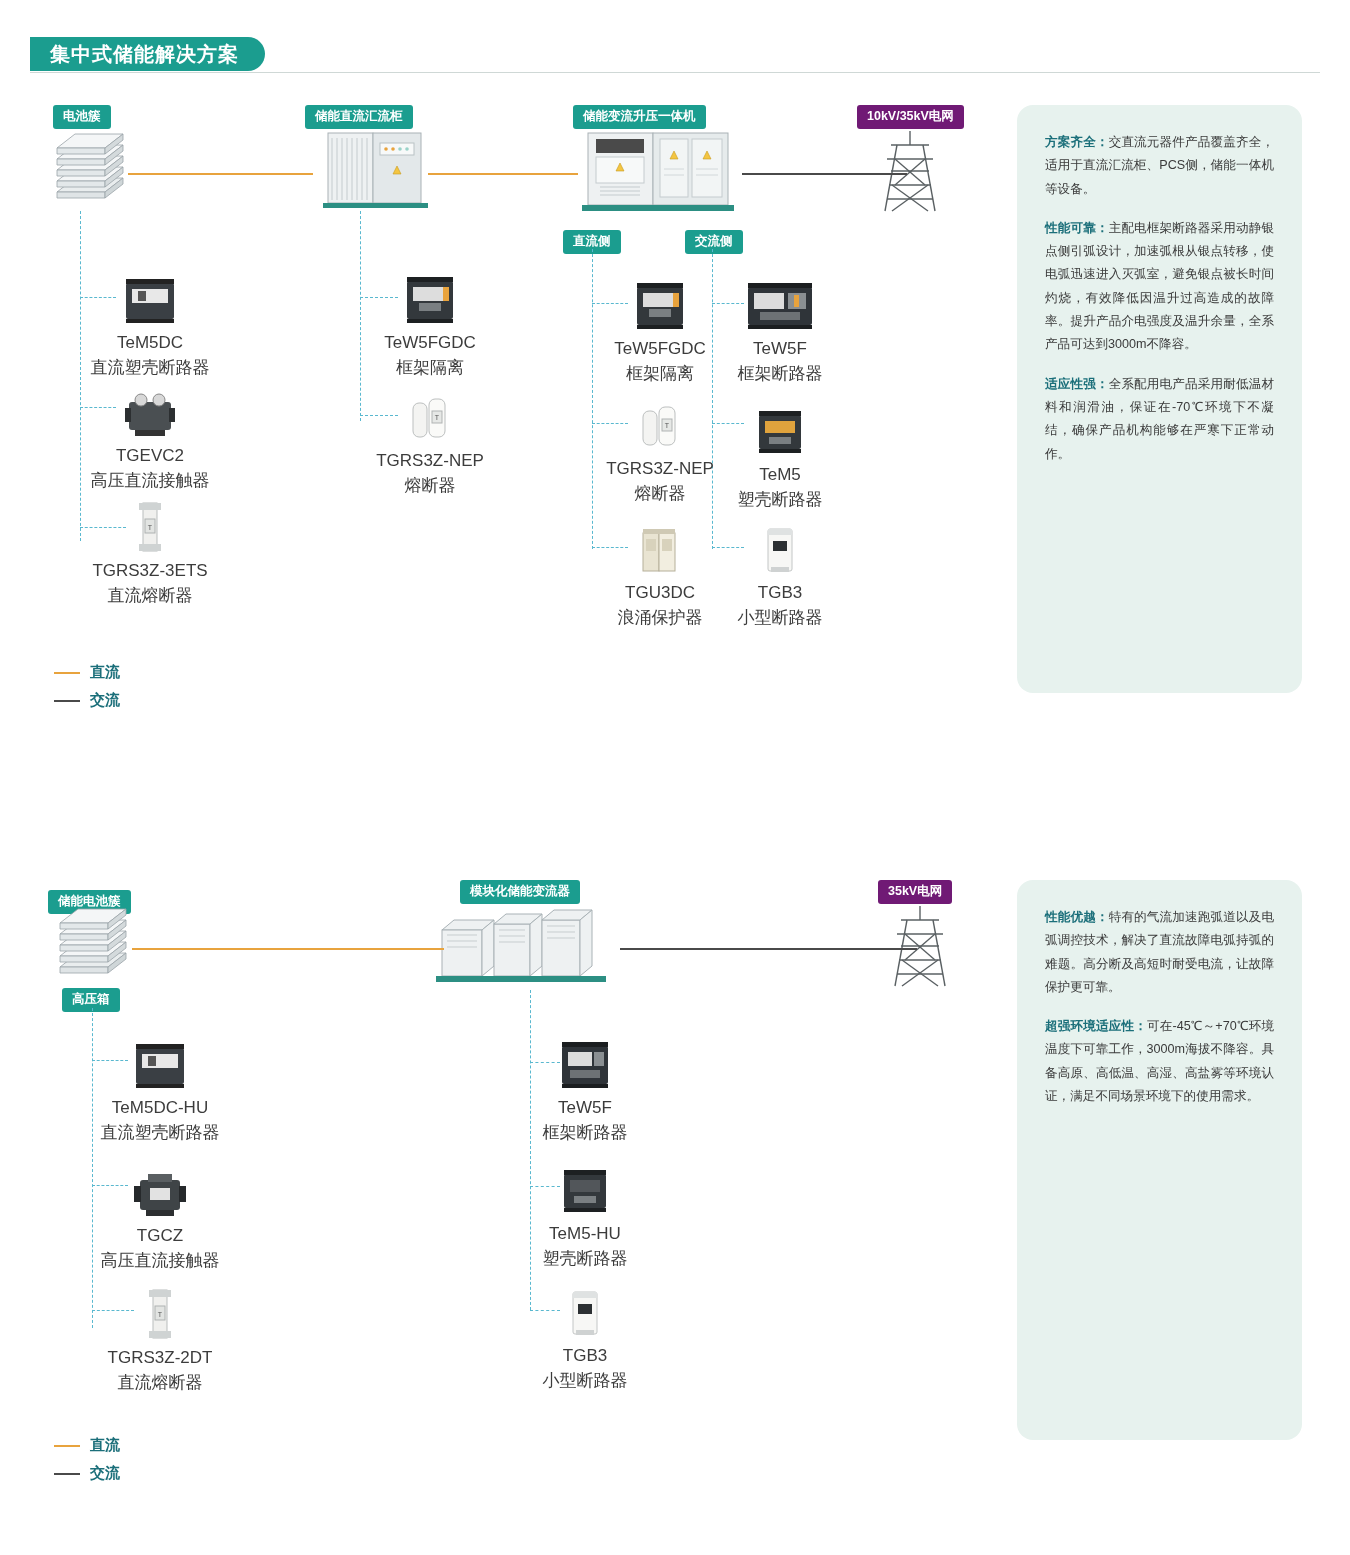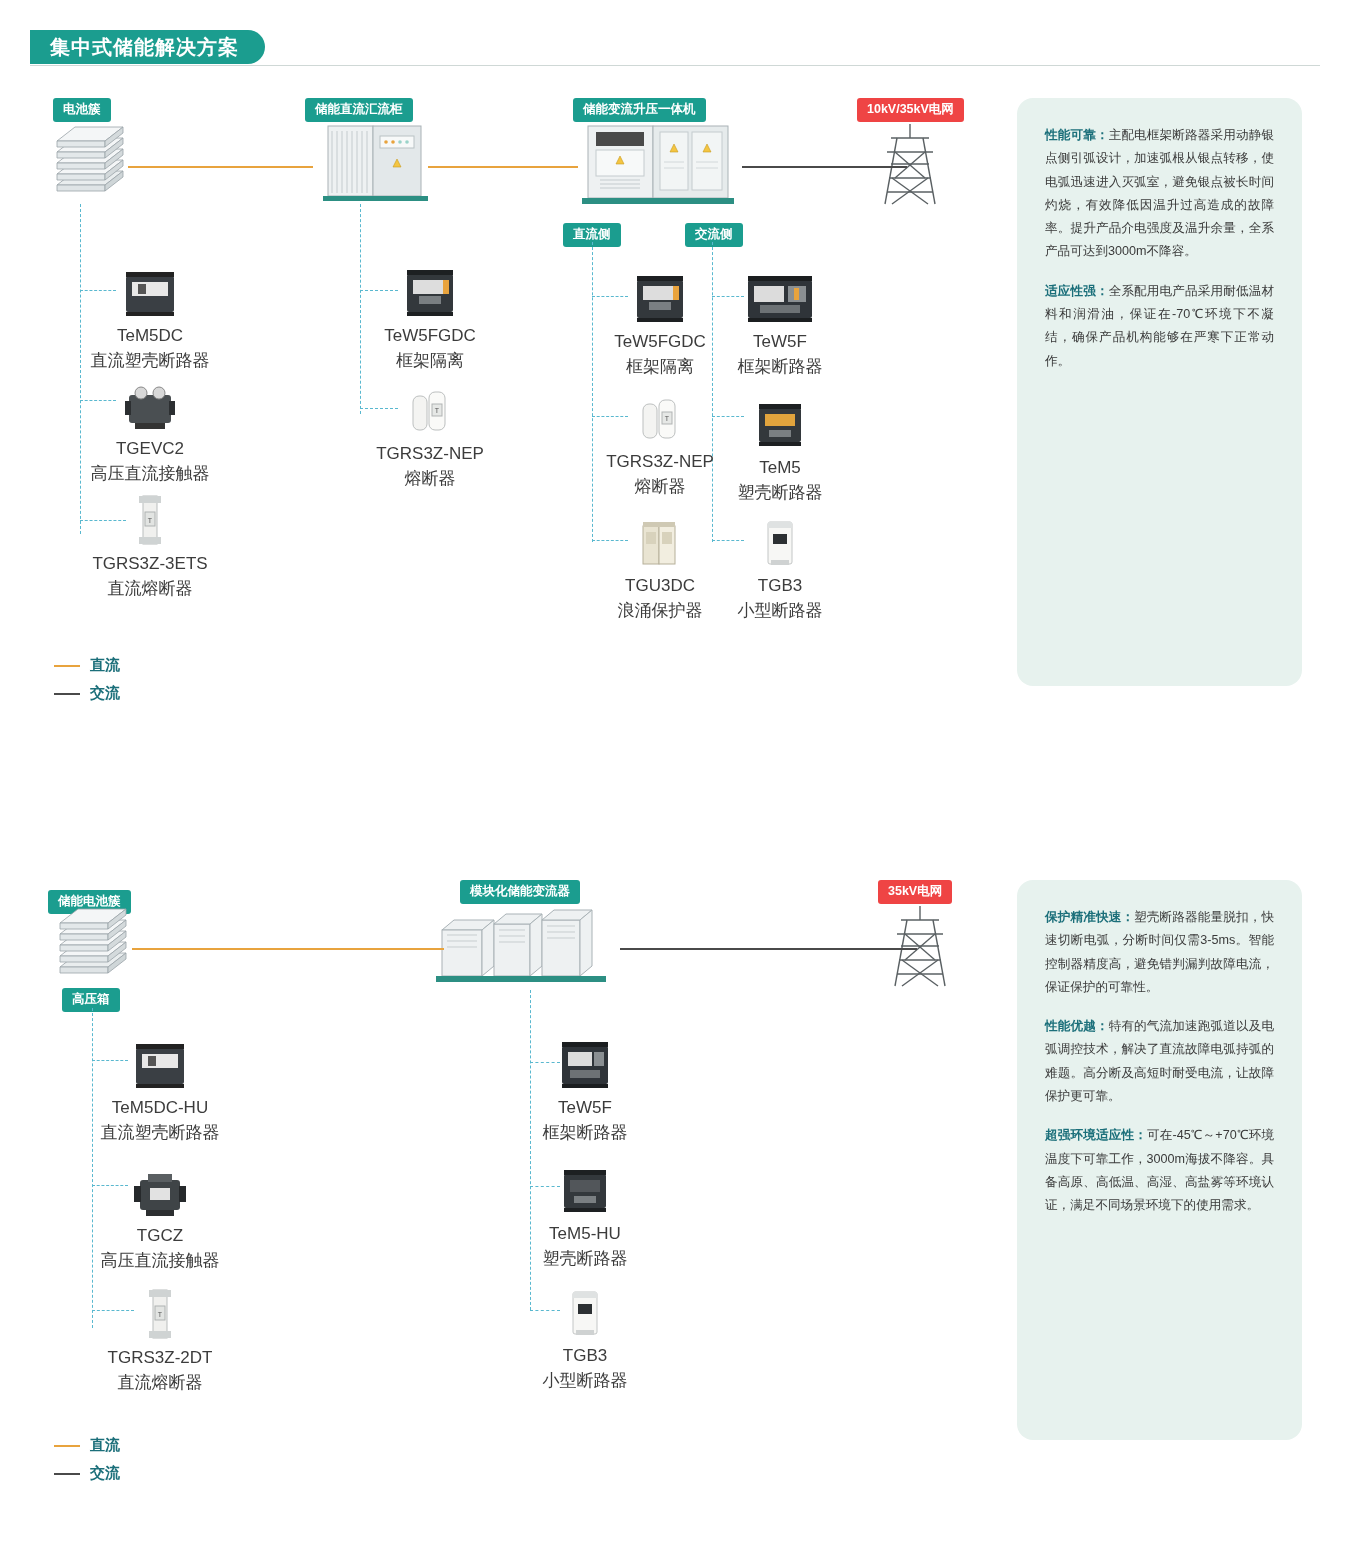--- a/index.html
+++ b/index.html
@@ -42,21 +42,21 @@
   .tag {
     position:absolute;
     background:#1b9d8f;
     color:#fff;
     font-size:12.5px;
     font-weight:bold;
     padding:3px 10px 4px 10px;
     border-radius:3px;
     white-space:nowrap;
   }
-  .tag.dark { background:#ef4444; }
+  .tag.dark { background:#701a75; }
 
   
   .prod {
     position:absolute;
     width:150px;
     text-align:center;
   }
   .prod .cap {
     font-size:17px;
     line-height:1.45;
@@ -96,21 +96,21 @@
   }
   .panel p:last-child { margin-bottom:0; }
   .panel b { color:#1b6f7a; font-weight:bold; }
 
   
   .art { position:absolute; }
 </style>
 </head>
 <body>
 
-<div class="section" style="position:absolute;left:0;top:8px;width:1350px;height:760px;">
+<div class="section" style="position:absolute;left:0;top:15px;width:1350px;height:760px;">
 
   <div class="sec-head" style="top:22px;">
     <div class="rule"></div>
     <div class="bar">
       <span class="title">集中式储能解决方案</span>
     </div>
   </div>
 
   <div class="tag" style="left:53px;top:90px;">电池簇</div>
   <div class="tag" style="left:305px;top:90px;">储能直流汇流柜</div>
@@ -385,20 +385,21 @@
       <span class="swatch"></span>
       <span class="lab">直流</span>
     </div>
     <div class="row">
       <span class="swatch ac"></span>
       <span class="lab">交流</span>
     </div>
   </div>
 
   <div class="panel" style="left:1017px;top:90px;height:588px;">
+    <p><b>方案齐全：</b><span>交直流元器件产品覆盖齐全，适用于直流汇流柜、PCS侧，储能一体机等设备。</span></p>
     <p><b>性能可靠：</b><span>主配电框架断路器采用动静银点侧引弧设计，加速弧根从银点转移，使电弧迅速进入灭弧室，避免银点被长时间灼烧，有效降低因温升过高造成的故障率。提升产品介电强度及温升余量，全系产品可达到3000m不降容。</span></p>
     <p><b>适应性强：</b><span>全系配用电产品采用耐低温材料和润滑油，保证在-70℃环境下不凝结，确保产品机构能够在严寒下正常动作。</span></p>
   </div>
 </div>
 
 <div class="section" style="position:absolute;left:0;top:790px;width:1350px;height:765px;">
 
 
   <div class="tag" style="left:48px;top:100px;">储能电池簇</div>
   <div class="tag" style="left:460px;top:90px;">模块化储能变流器</div>
@@ -575,17 +576,16 @@
       <span class="swatch"></span>
       <span class="lab">直流</span>
     </div>
     <div class="row">
       <span class="swatch ac"></span>
       <span class="lab">交流</span>
     </div>
   </div>
 
   <div class="panel" style="left:1017px;top:90px;height:560px;">
-    <p><b>保护精准快速：</b><span>塑壳断路器能量脱扣，快速切断电弧，分断时间仅需3-5ms。智能控制器精度高，避免错判漏判故障电流，保证保护的可靠性。</span></p>
     <p><b>性能优越：</b><span>特有的气流加速跑弧道以及电弧调控技术，解决了直流故障电弧持弧的难题。高分断及高短时耐受电流，让故障保护更可靠。</span></p>
     <p><b>超强环境适应性：</b><span>可在-45℃～+70℃环境温度下可靠工作，3000m海拔不降容。具备高原、高低温、高湿、高盐雾等环境认证，满足不同场景环境下的使用需求。</span></p>
   </div>
 </div>
 
 </body></html>

